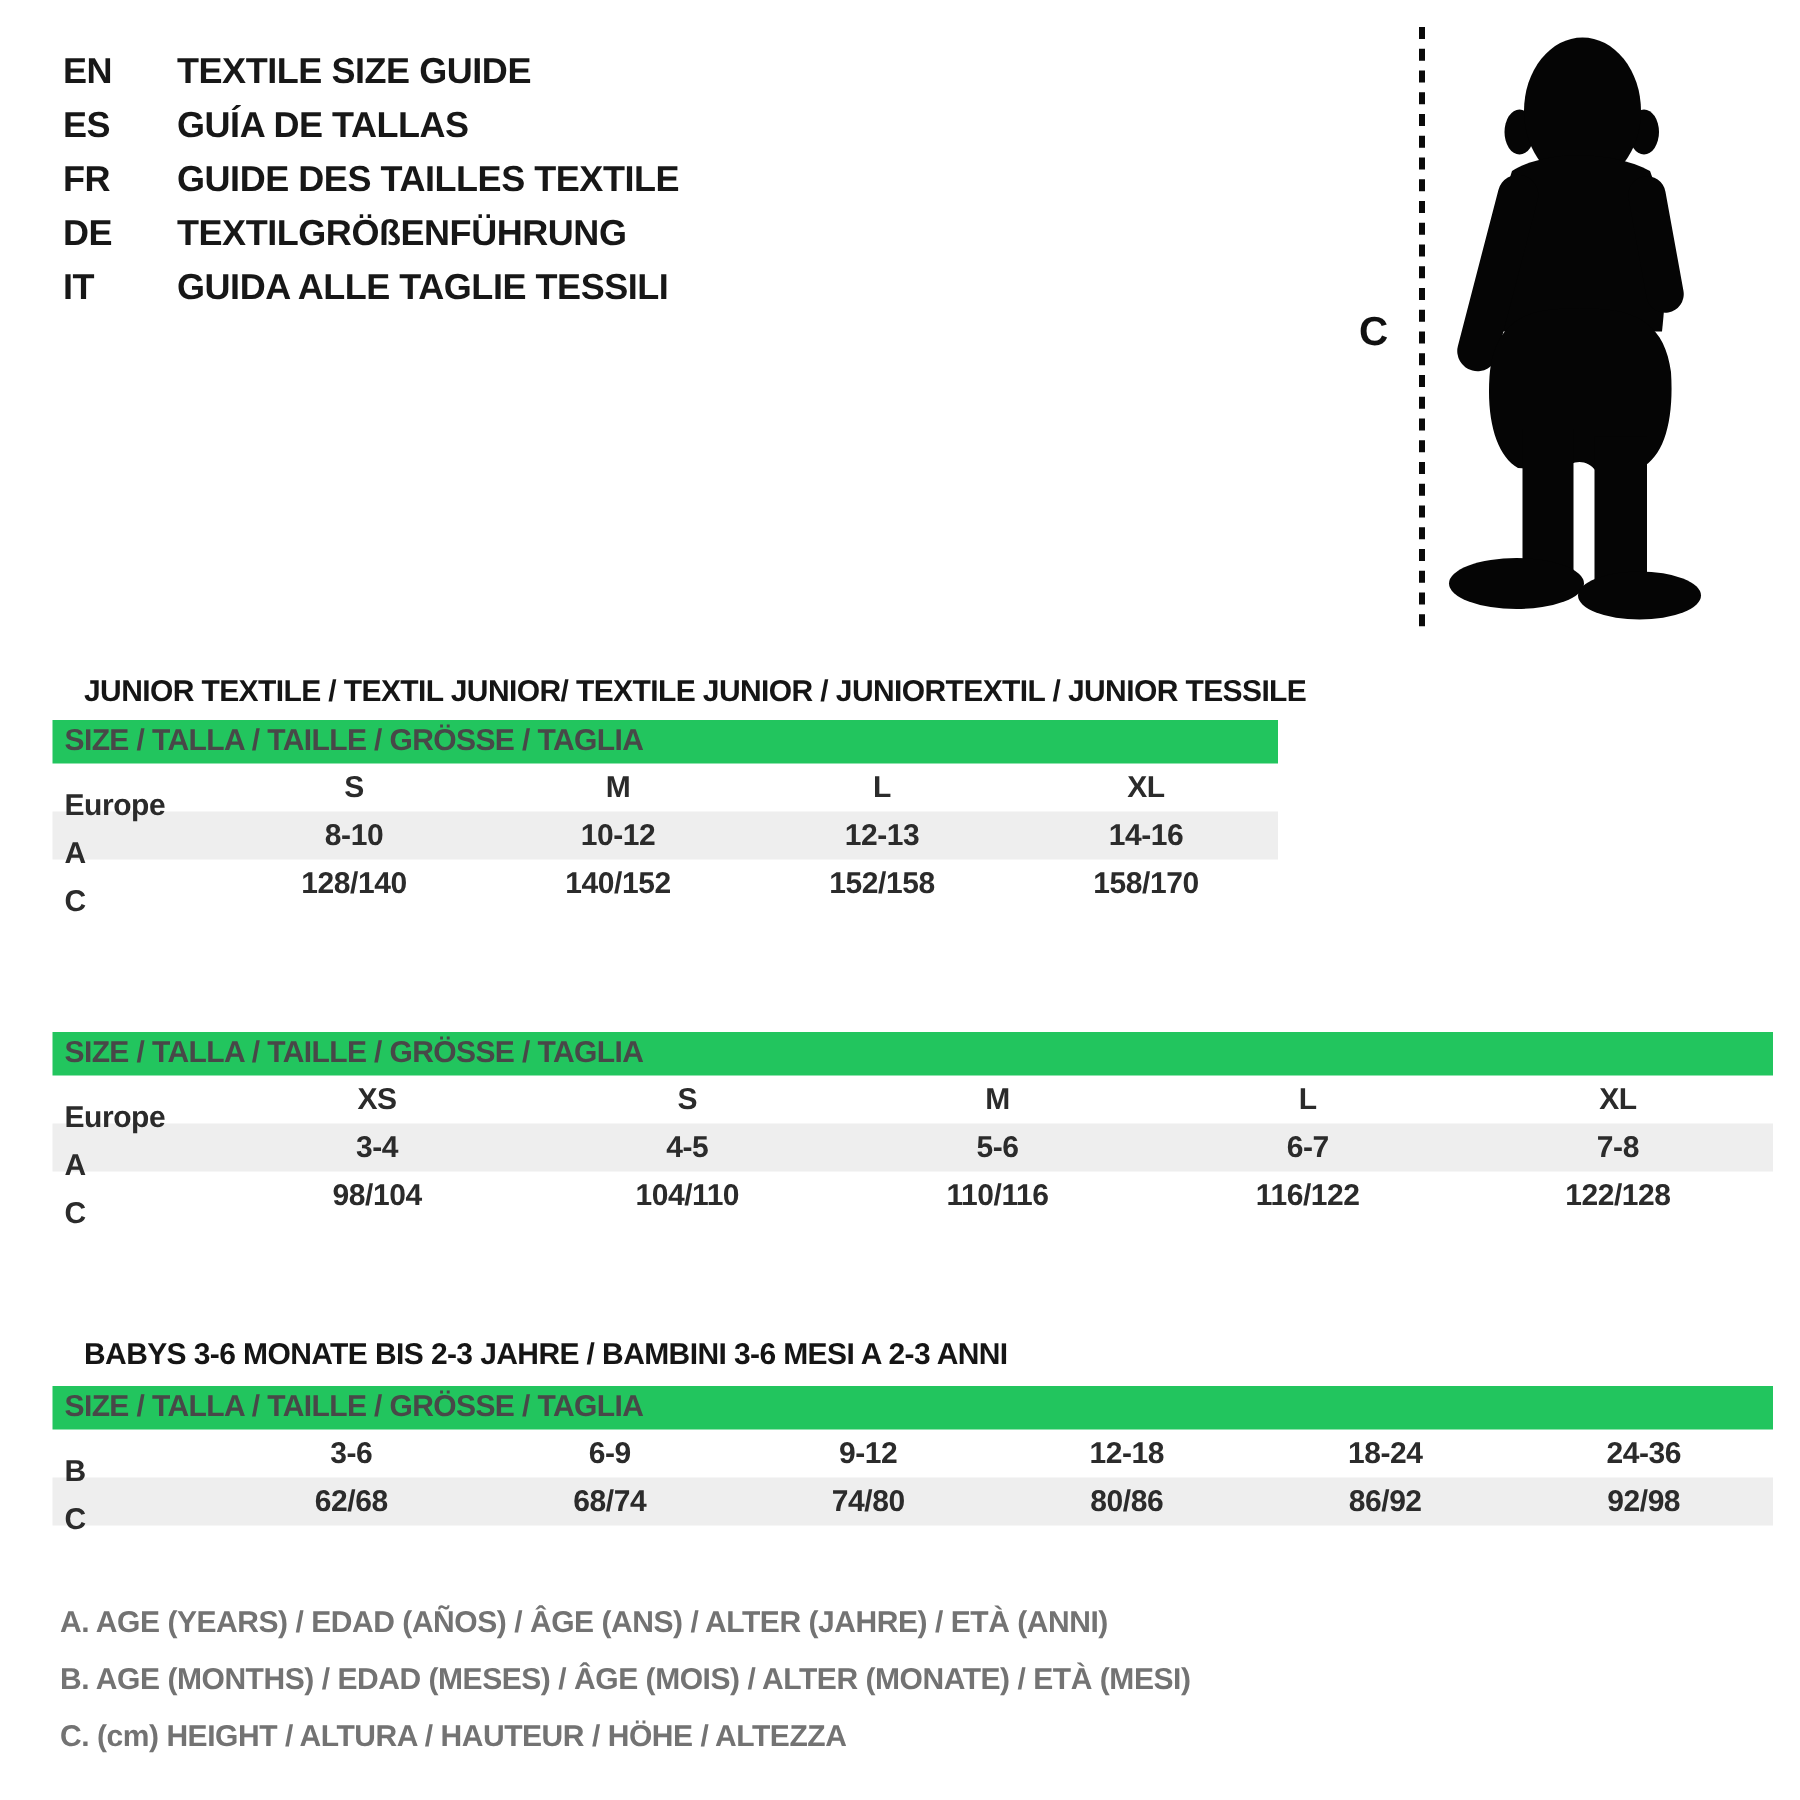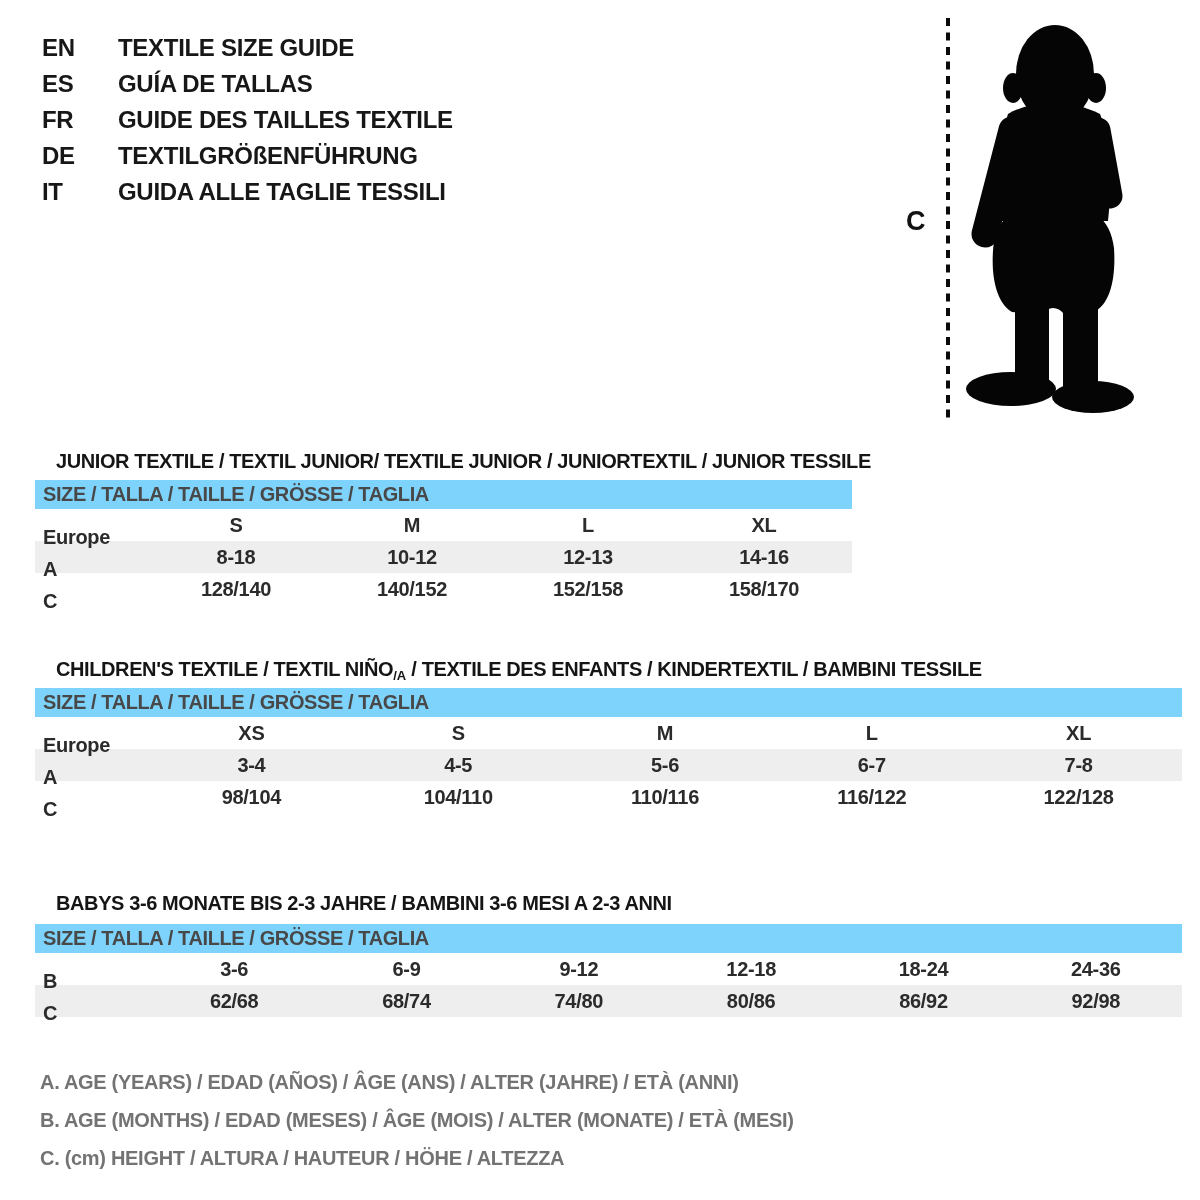--- a/index.html
+++ b/index.html
@@ -21,21 +21,21 @@
   .dash-line{position:absolute;left:944px;top:18px;}
   .c-label{position:absolute;left:906px;top:206px;font-size:27px;color:#111;}
   .toddler{position:absolute;left:960px;top:16px;}
 
   
   .sec-heading{position:absolute;left:40px;margin:16px;font-size:20px;letter-spacing:-0.4px;color:#151515;white-space:nowrap;}
   .sub-a{font-size:13px;position:relative;top:4px;letter-spacing:0;}
 
   
   .tbl{position:absolute;left:35px;}
-  .tbl-header{height:29px;line-height:29px;background:#7dd3fc;color:#484848;
+  .tbl-header{height:29px;line-height:29px;background:#22c55e;color:#484848;
     font-size:20px;padding-left:8px;letter-spacing:-0.4px;}
   .tbl-row{display:flex;height:32px;align-items:center;font-size:20px;color:#2b2b2b;letter-spacing:-0.3px;}
   .tbl-row.stripe{background:#eeeeee;}
   .cell{flex:1;text-align:center;}
   .cell.label{flex:0 0 105px;text-align:left;padding-left:8px;margin-top:24px;}
 
   
   .legend{position:absolute;left:40px;top:1063px;}
   .legend-line{height:38px;line-height:38px;font-size:20px;letter-spacing:-0.3px;color:#737373;white-space:nowrap;}
 </style>
@@ -99,35 +99,34 @@
     <div class="tbl-header">SIZE / TALLA / TAILLE / GRÖSSE / TAGLIA</div>
     <div class="tbl-row">
       <span class="cell label">Europe</span>
       <span class="cell">S</span>
       <span class="cell">M</span>
       <span class="cell">L</span>
       <span class="cell">XL</span>
     </div>
     <div class="tbl-row stripe">
       <span class="cell label">A</span>
-      <span class="cell">8-18</span>
+      <span class="cell">8-10</span>
       <span class="cell">10-12</span>
       <span class="cell">12-13</span>
       <span class="cell">14-16</span>
     </div>
     <div class="tbl-row">
       <span class="cell label">C</span>
       <span class="cell">128/140</span>
       <span class="cell">140/152</span>
       <span class="cell">152/158</span>
       <span class="cell">158/170</span>
     </div>
   </div>
 
-  <h2 class="sec-heading" style="top:642px;"><span>CHILDREN'S TEXTILE / TEXTIL NIÑO</span><span class="sub-a">/A</span><span> / TEXTILE DES ENFANTS / KINDERTEXTIL / BAMBINI TESSILE</span></h2>
   <div class="tbl" style="top:688px;width:1147px;">
     <div class="tbl-header">SIZE / TALLA / TAILLE / GRÖSSE / TAGLIA</div>
     <div class="tbl-row">
       <span class="cell label">Europe</span>
       <span class="cell">XS</span>
       <span class="cell">S</span>
       <span class="cell">M</span>
       <span class="cell">L</span>
       <span class="cell">XL</span>
     </div>

